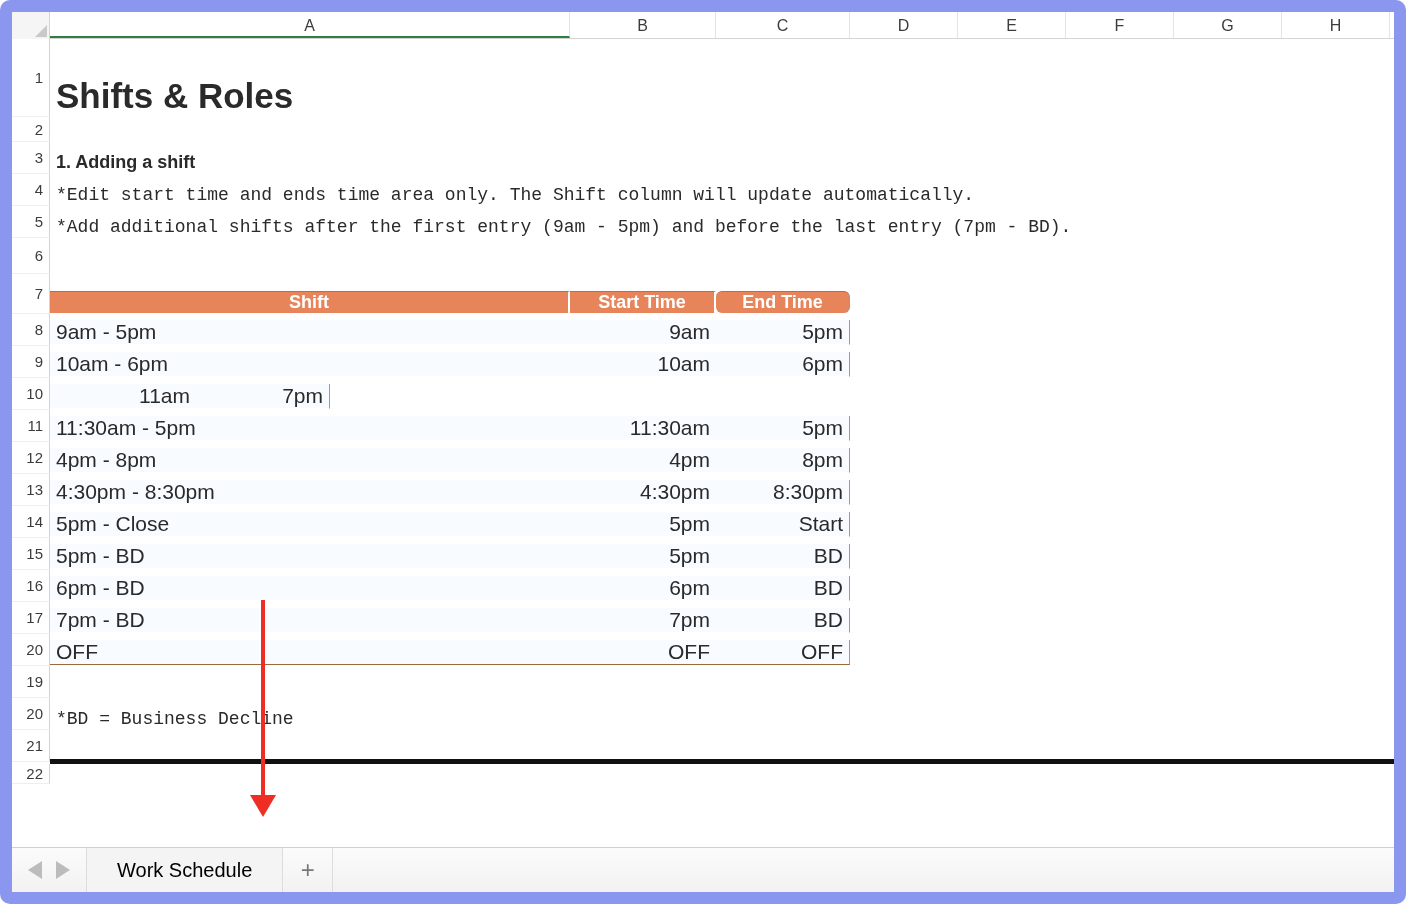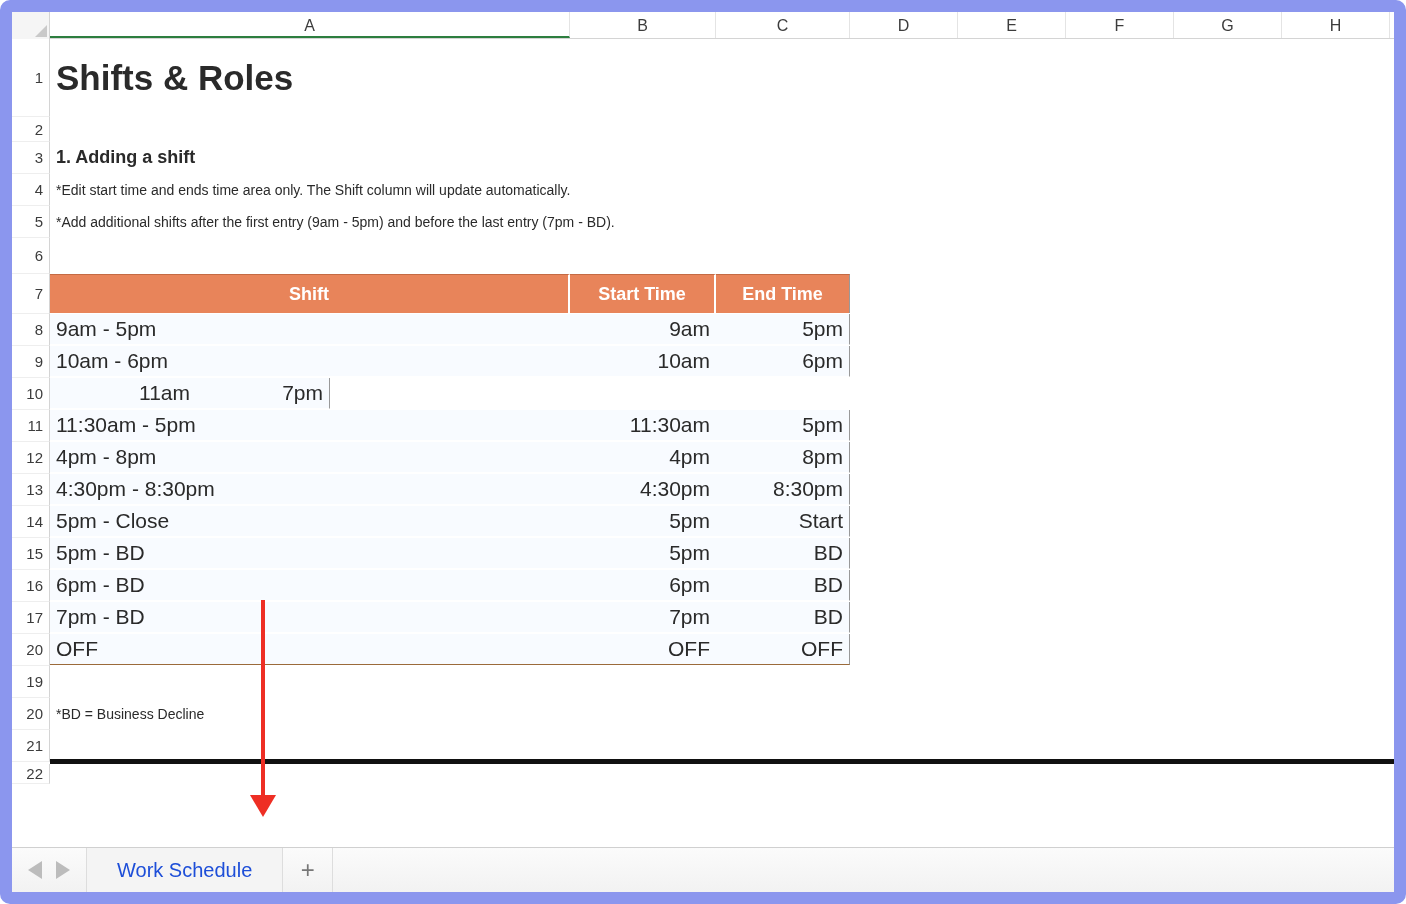--- a/index.html
+++ b/index.html
@@ -62,50 +62,50 @@
   .row-h {
     width: 38px;
     border-right: 1px solid #d4d4d4;
     border-bottom: 1px solid #eeeeee;
     text-align: right;
     padding-right: 6px;
     font-size: 15px;
     color: #3c3c3c;
     background: #fff;
   }
-  .cells { display: flex; flex: 1; border-bottom: 1px solid transparent; }
+  .cells { display: flex; flex: 1; border-bottom: 1px solid transparent; align-items: flex-end; }
   .cell { padding: 0 6px; font-size: 21px; color: #2a2a2a; display: flex; align-items: center; }
   
   .wA { width: 520px; }
   .wB { width: 146px; }
   .wC { width: 134px; }
   .wD, .wE, .wF, .wG, .wH { width: 108px; }
   
   .h-title { height: 78px; }
   .h-r2 { height: 25px; }
   .h-r3 { height: 32px; }
   .h-r4, .h-r5 { height: 32px; }
   .h-r6 { height: 36px; }
   .h-r7 { height: 40px; }
   .h-data { height: 32px; }
   .h-short { height: 32px; }
   
   .title-text { font-weight: 700; font-size: 35px; color: #2a2a2a; }
   .sub-bold { font-weight: 700; font-size: 18px; }
-  .note { font-size: 14px; color: #2a2a2a; }
+  .note { font-size: 18px; color: #2a2a2a; font-family: Liberation Mono, monospace; }
   
   .thead {
     background: #e8845a;
     color: #fff;
     font-weight: 700;
     font-size: 18px;
     justify-content: center;
     border-right: 2px solid #fff;
   }
-  .thead:last-child { border-right: 1px solid #999; }
+  .thead:last-child { border-right: 1px solid #999; border-radius: 6px; }
   .tcell {
     background: #f8fbff;
     border-bottom: 1px solid #fff;
   }
   .tcell.right { justify-content: flex-end; }
   .tblock { border-right: 1px solid #999; }
   .tbottom .tcell { border-bottom: 1px solid #9b6a3a; }
   .ttop .thead { border-top: 1px solid #c46a44; }
 
   
@@ -145,21 +145,21 @@
     border-top: 9px solid transparent;
     border-bottom: 9px solid transparent;
     cursor: pointer;
   }
   .tri.left { border-right: 14px solid #bcbcbc; }
   .tri.right { border-left: 14px solid #bcbcbc; }
   .tab {
     display: flex; align-items: center; justify-content: center;
     padding: 0 30px;
     font-size: 20px;
-    color: #1d4ed8;
+    color: #000000;
     border-right: 1px solid #ddd;
     cursor: pointer;
     background: #f4f4f4;
   }
   .tab.active {
     background: #fff;
     color: #2d6a6f;
     font-weight: 600;
     border-bottom: 3px solid #8aa8c7;
   }

